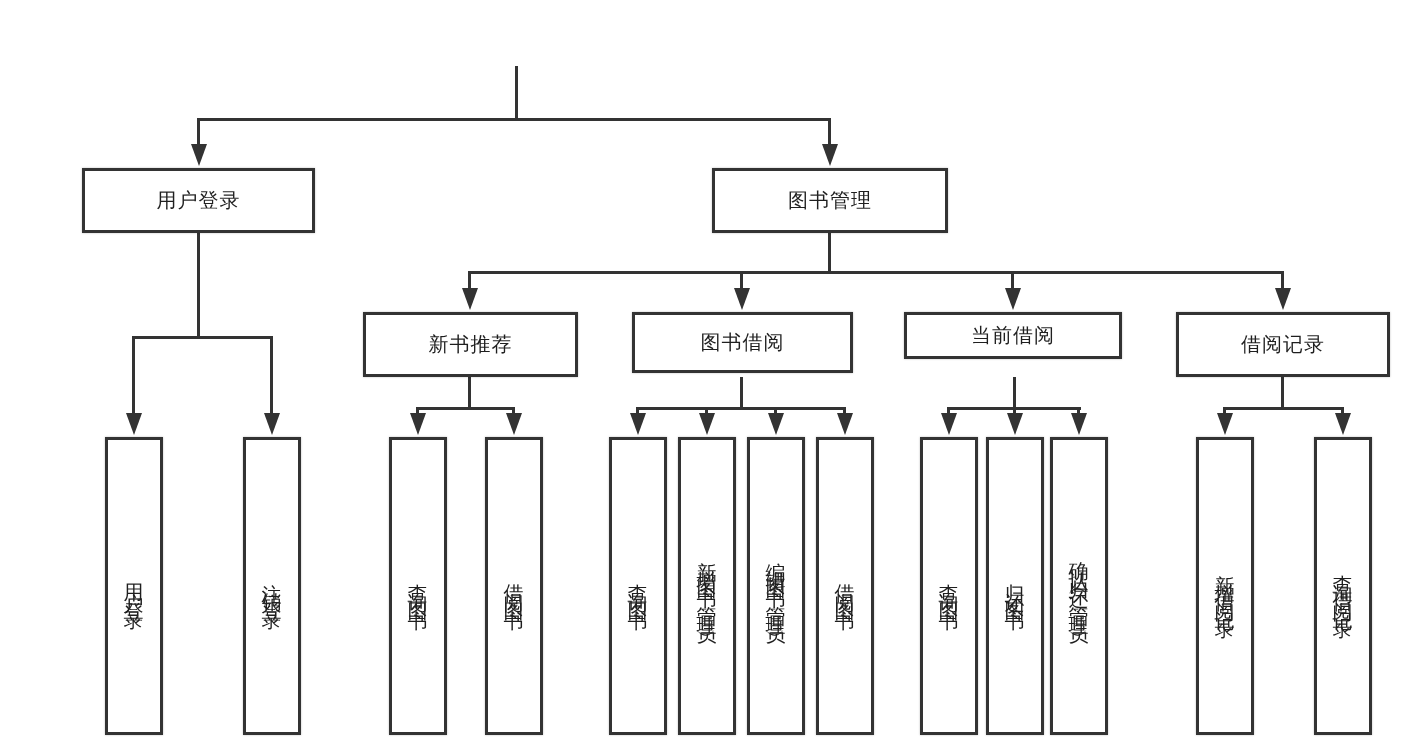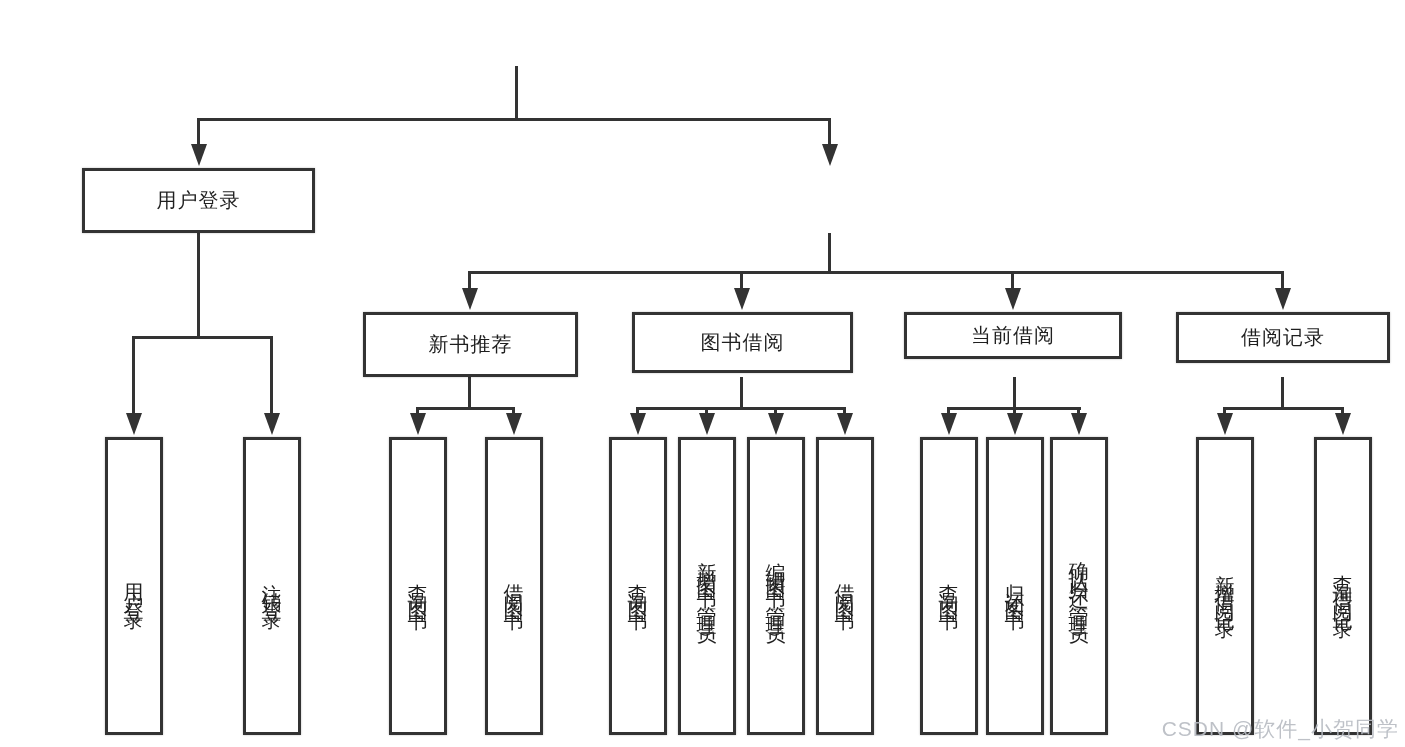--- a/index.html
+++ b/index.html
@@ -60,34 +60,37 @@
 </head>
 <body>
 
 <div id="canvas">
 
 
   <div class="box" style="left:82px; top:168px; width:233px; height:65px;">
     <span>用户登录</span>
   </div>
 
+  <div class="box" style="left:712px; top:168px; width:236px; height:65px;">
+    <span>图书管理</span>
+  </div>
 
   <div class="box" style="left:363px; top:312px; width:215px; height:65px;">
     <span>新书推荐</span>
   </div>
 
   <div class="box" style="left:632px; top:312px; width:221px; height:61px;">
     <span>图书借阅</span>
   </div>
 
   <div class="box" style="left:904px; top:312px; width:218px; height:47px;">
     <span>当前借阅</span>
   </div>
 
-  <div class="box" style="left:1176px; top:312px; width:214px; height:51px;">
+  <div class="box" style="left:1176px; top:312px; width:214px; height:65px;">
     <span>借阅记录</span>
   </div>
 
   <div class="box leaf" style="left:105px; top:437px; width:58px; height:298px;">
     <span>用户登录</span>
   </div>
   <div class="box leaf" style="left:243px; top:437px; width:58px; height:298px;">
     <span>注销登录</span>
   </div>
 
@@ -180,15 +183,14 @@
   <div class="vline" style="left:1077px; top:410px; height:8px;"></div>
   <div class="arrow" style="left:1071px; top:413px;"></div>
 
   <div class="vline" style="left:1281px; top:377px; height:33px;"></div>
   <div class="hline" style="left:1223px; top:407px; width:121px;"></div>
   <div class="vline" style="left:1223px; top:410px; height:8px;"></div>
   <div class="arrow" style="left:1217px; top:413px;"></div>
   <div class="vline" style="left:1341px; top:410px; height:8px;"></div>
   <div class="arrow" style="left:1335px; top:413px;"></div>
 
-  <div class="watermark">CSDN @软件_小贺同学</div>
 
 </div>
 
 </body></html>

